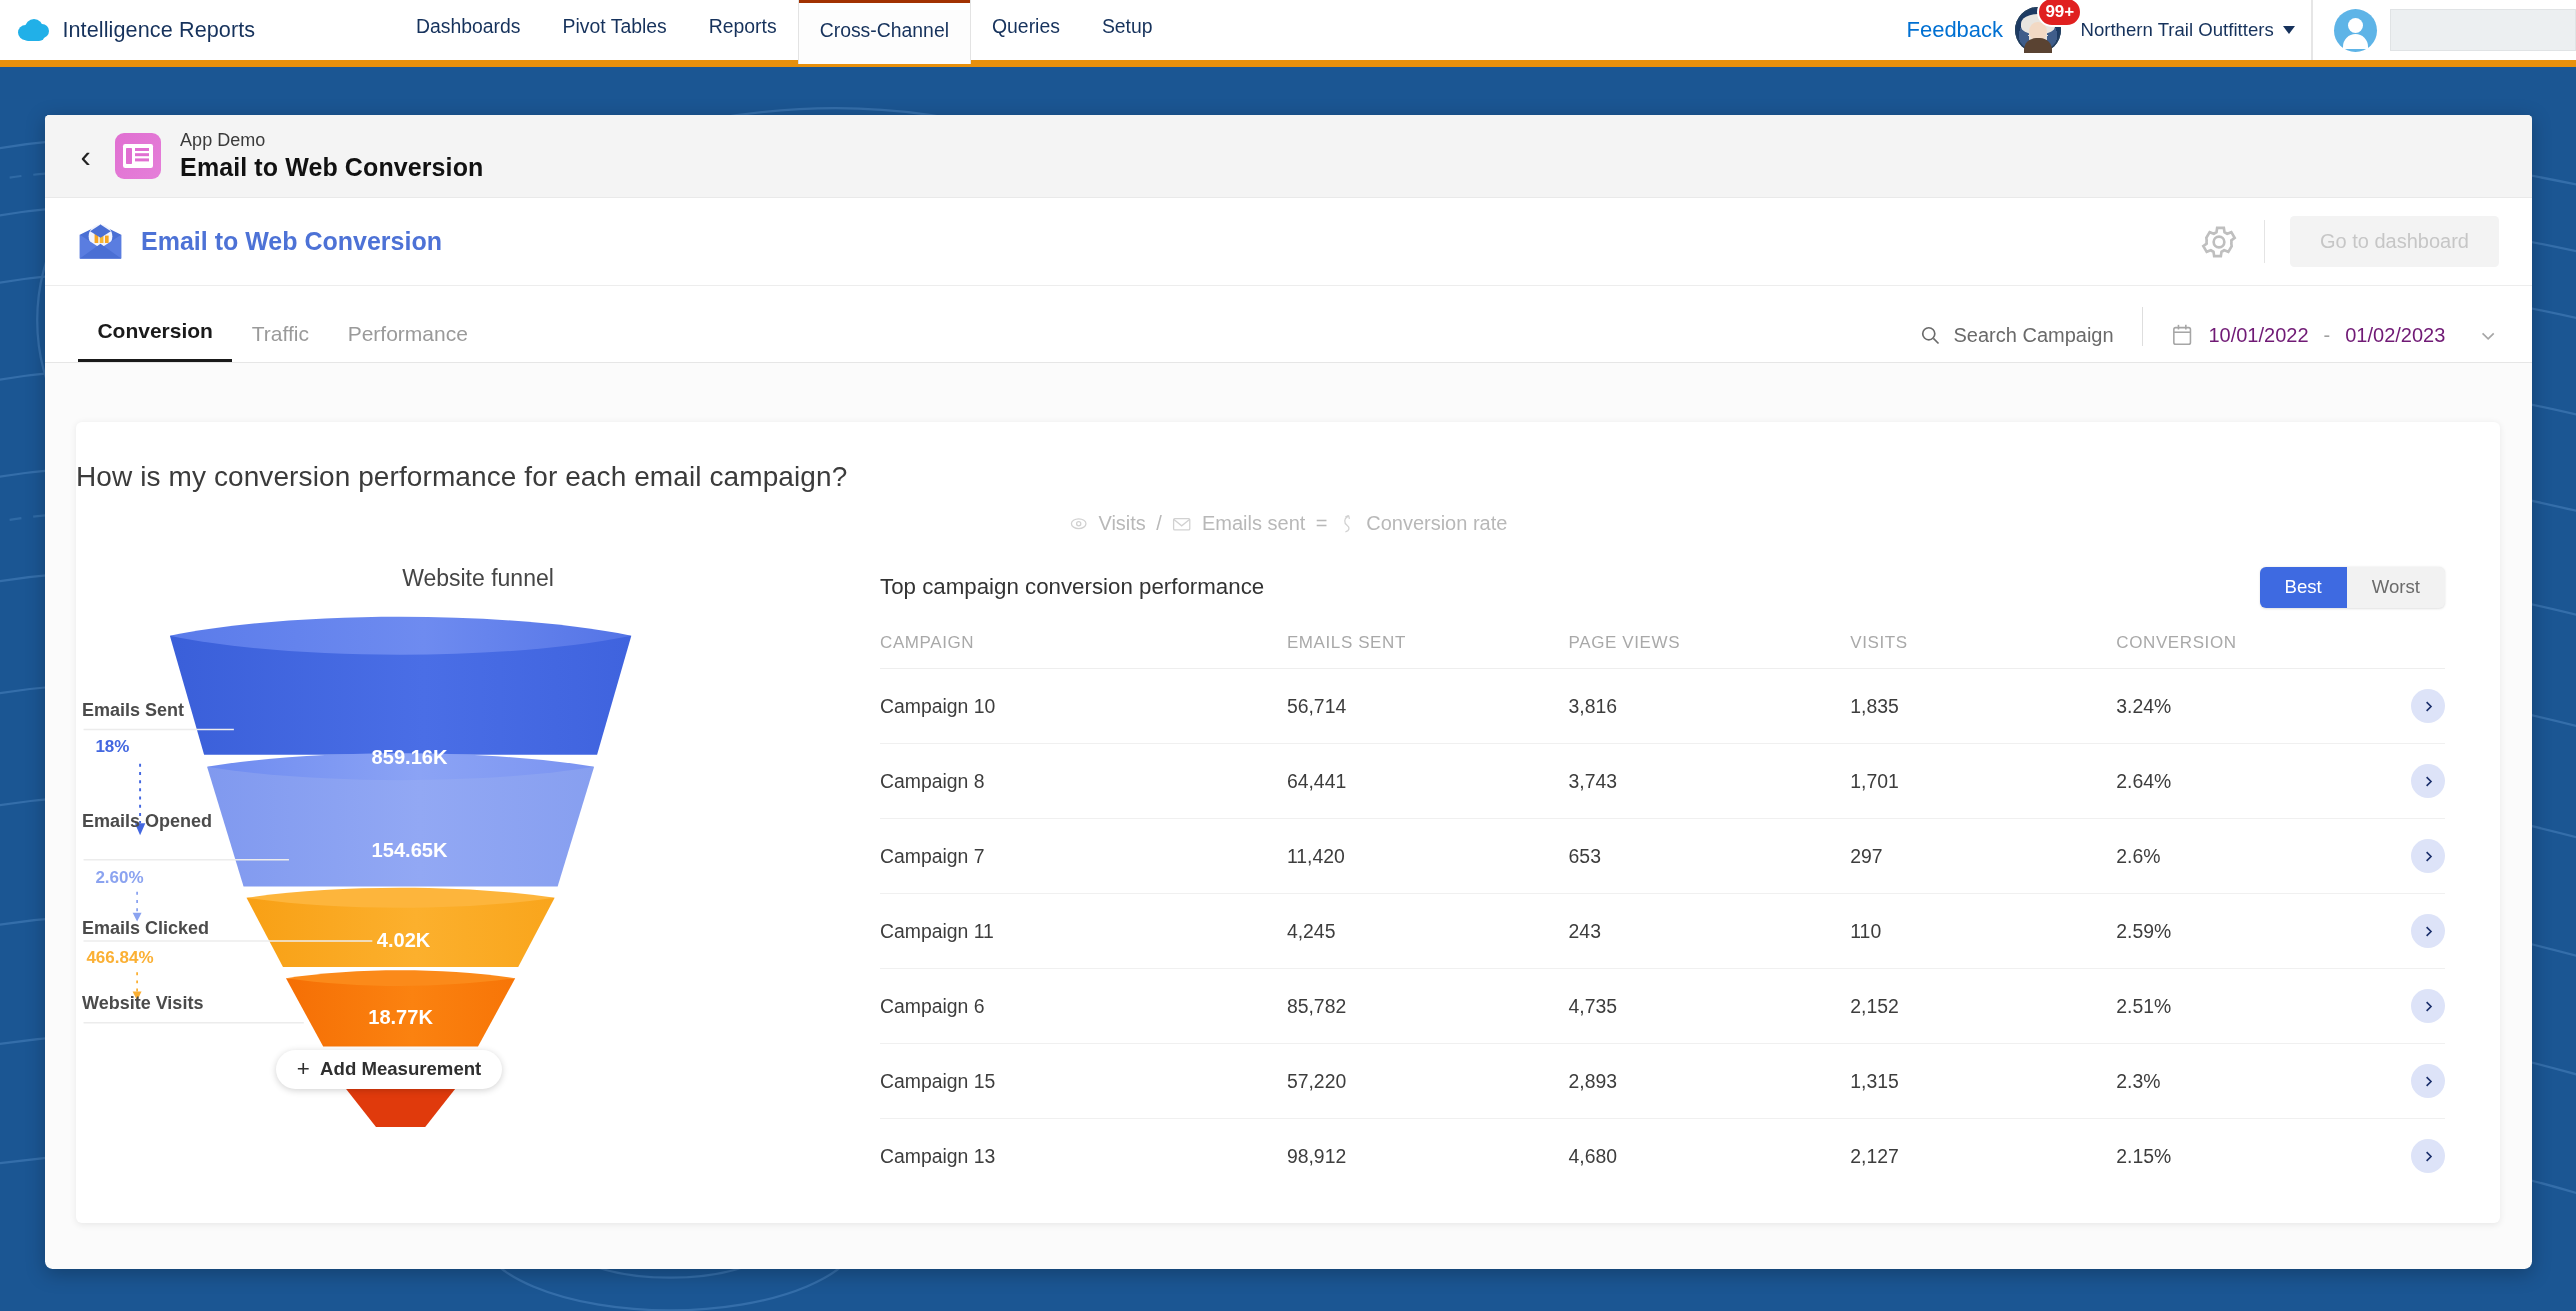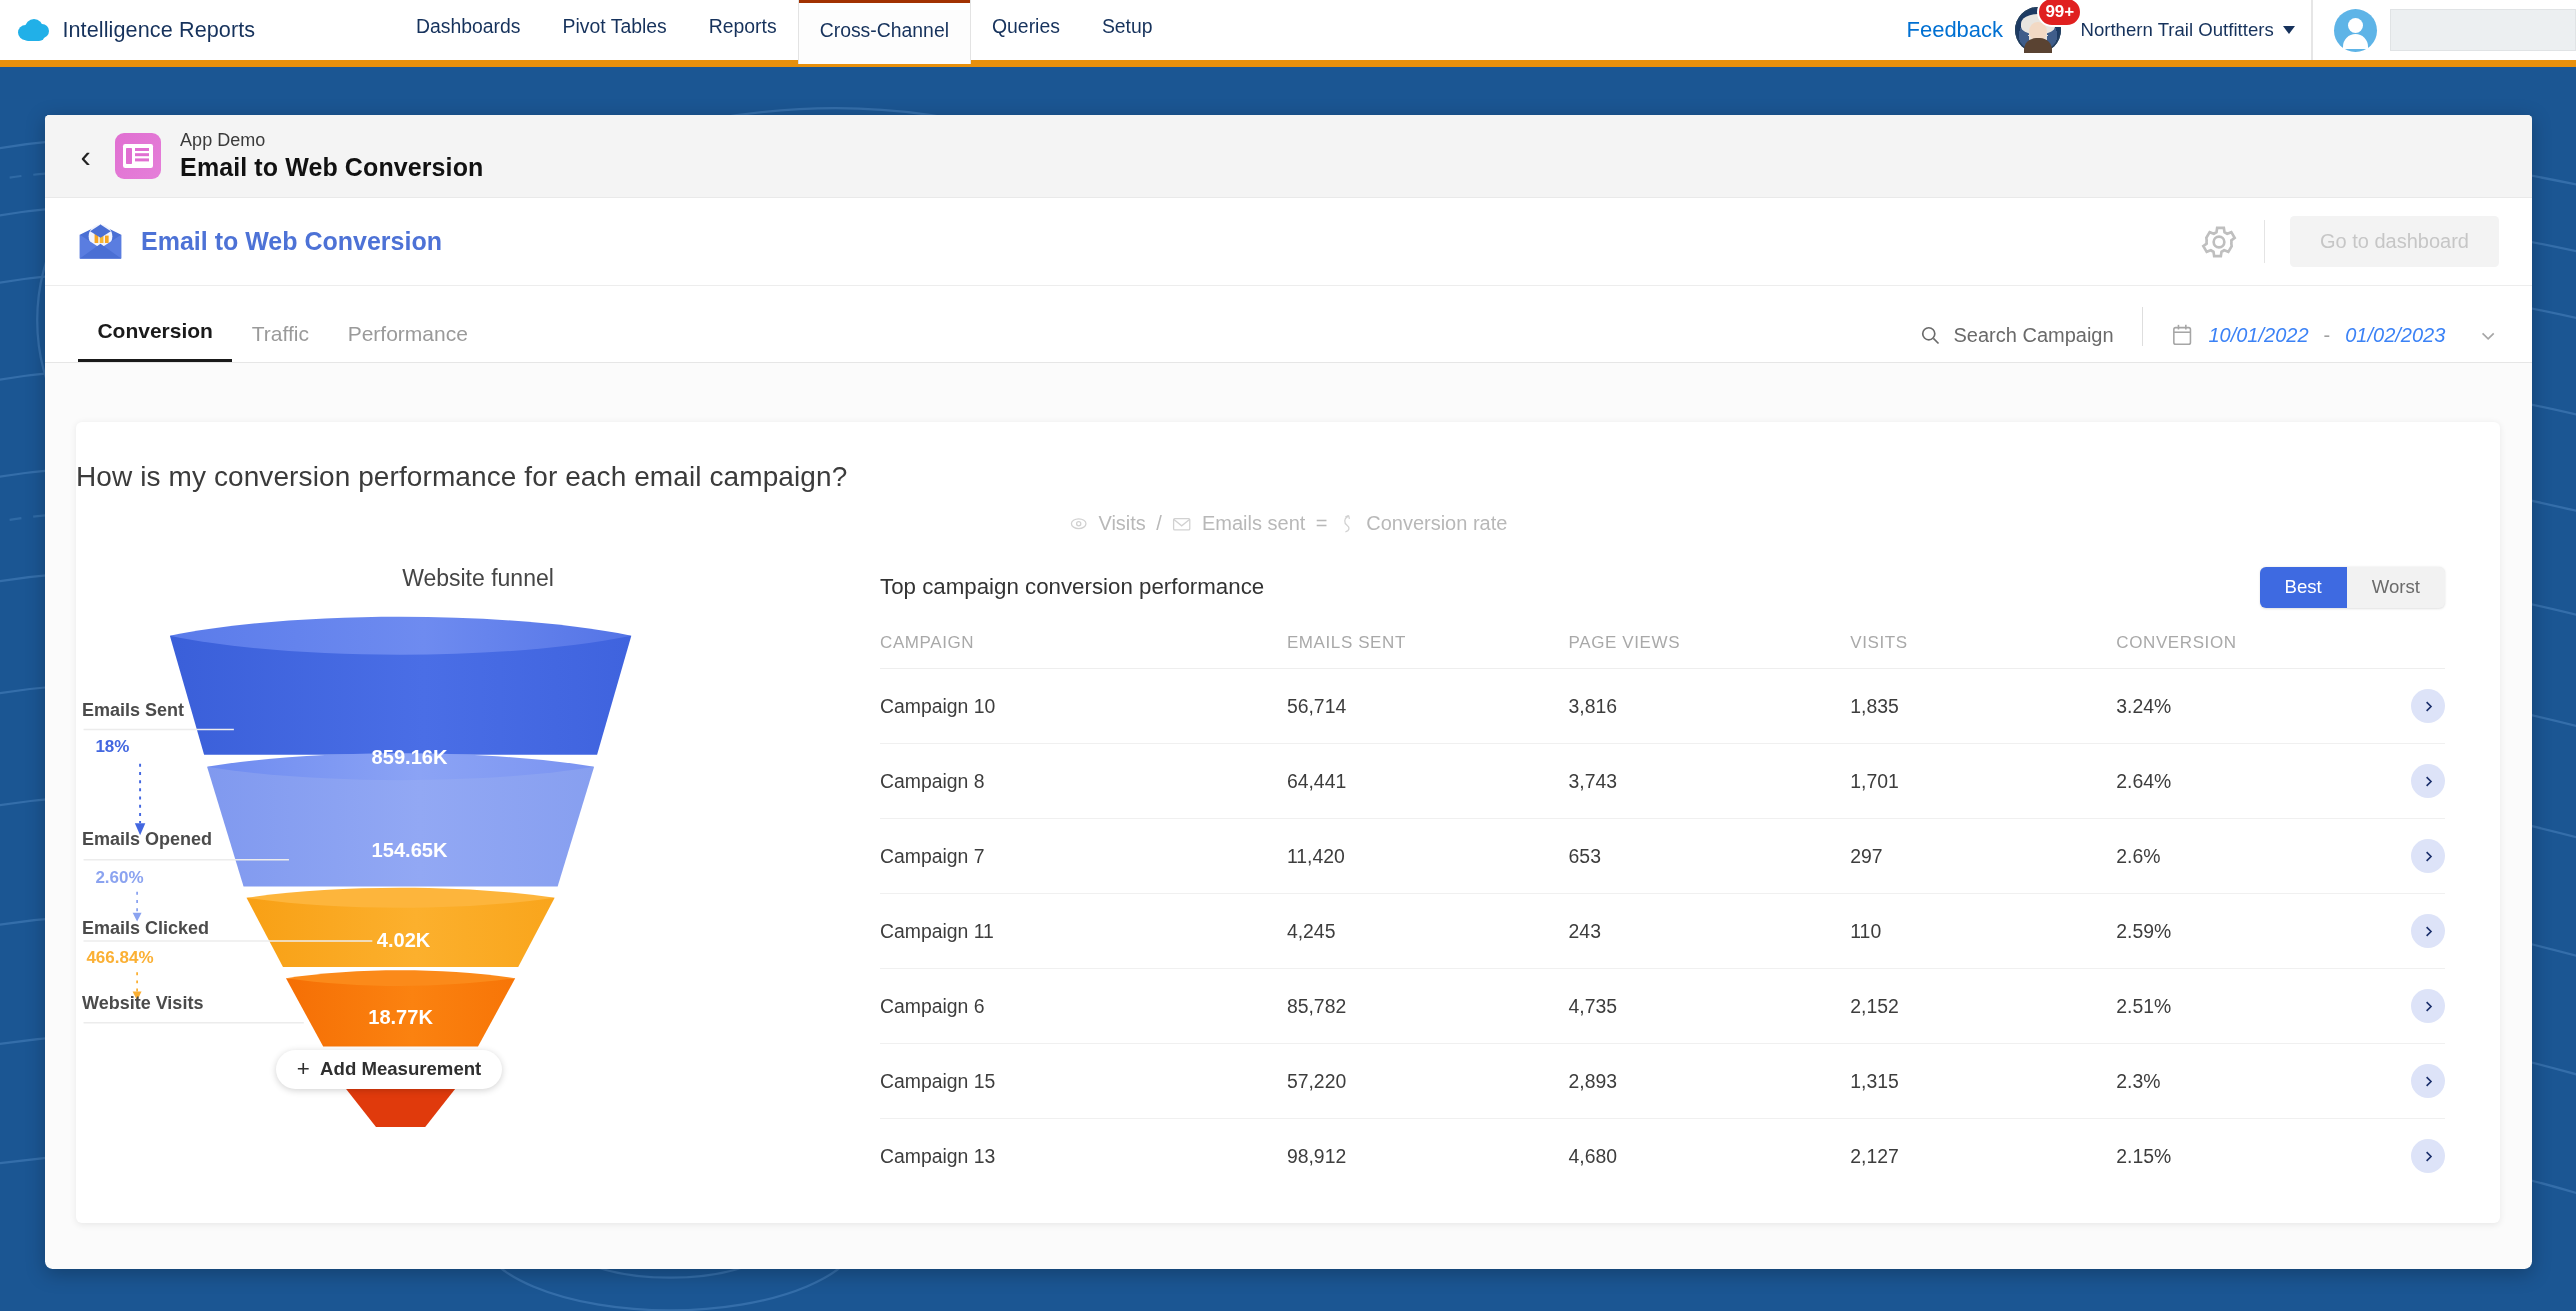--- a/index.html
+++ b/index.html
@@ -164,21 +164,21 @@
   }
   .tab{
     font-size:21px; color:#9a9a9a; padding:0 19.4px 16.4px 19.4px; cursor:pointer; white-space:nowrap;
   }
   .tab.active{ color:#1a1a1a; font-weight:bold; border-bottom:3.7px solid #1a1a1a;}
   .tabs-spacer{ flex:1 1 auto;}
   .searchcamp{ display:flex;align-items:center;gap:12px;padding-bottom:15px;cursor:pointer;}
   .searchcamp span{ font-size:20px;color:#6a6a6a;}
   .tabs-div{ width:1.5px;height:39px;background:#dedede;margin:0 28px 16.4px 28px;}
   .daterange{ display:flex;align-items:center;gap:15px;padding-bottom:15px;cursor:pointer;}
-  .daterange .d{ font-size:20px;color:#3b82f6;font-style:italic;}
+  .daterange .d{ font-size:20px;color:#701a75;}
   .daterange .dash{font-size:20px;color:#a0a0a0;}
 
   
   .card{
     position:absolute; left:76px; top:424px; width:2424px; height:801px;
     background:#fff; border-radius:6px; box-shadow:0 1.5px 7.4px rgba(0,0,0,.08);
   }
   .q-title{
     text-align:left; font-size:28px; color:#3b3b3b; padding-top:39px; letter-spacing:0.1px;
   }
@@ -482,21 +482,21 @@
               </g>
               <polygon points="76,412 88,412 82,424" fill="#8ba3f0"></polygon>
               <g stroke="#fbb034" stroke-width="2.4" stroke-dasharray="4 7" fill="none">
                 <line x1="82" y1="492" x2="82" y2="518"></line>
               </g>
               <polygon points="76,518 88,518 82,530" fill="#fbb034"></polygon>
             </svg>
 
             <div class="fl-label" style="left:6px; top:94px;">Emails Sent</div>
             <div class="fl-pct" style="left:19.4px; top:131px; color:#4367e0;">18%</div>
-            <div class="fl-label" style="left:6px; top:223px;">Emails Opened</div>
+            <div class="fl-label" style="left:6px; top:205px;">Emails Opened</div>
             <div class="fl-pct" style="left:19.4px; top:262px; color:#8ba3f0;">2.60%</div>
             <div class="fl-label" style="left:6px; top:312px;">Emails Clicked</div>
             <div class="fl-pct" style="left:10.4px; top:342px; color:#fbb034;">466.84%</div>
             <div class="fl-label" style="left:6px; top:387px;">Website Visits</div>
 
             <div class="addmeas">
               <span style="font-size:22.3px;font-weight:300;">+</span>
               <span>Add Measurement</span>
             </div>
           </div>

